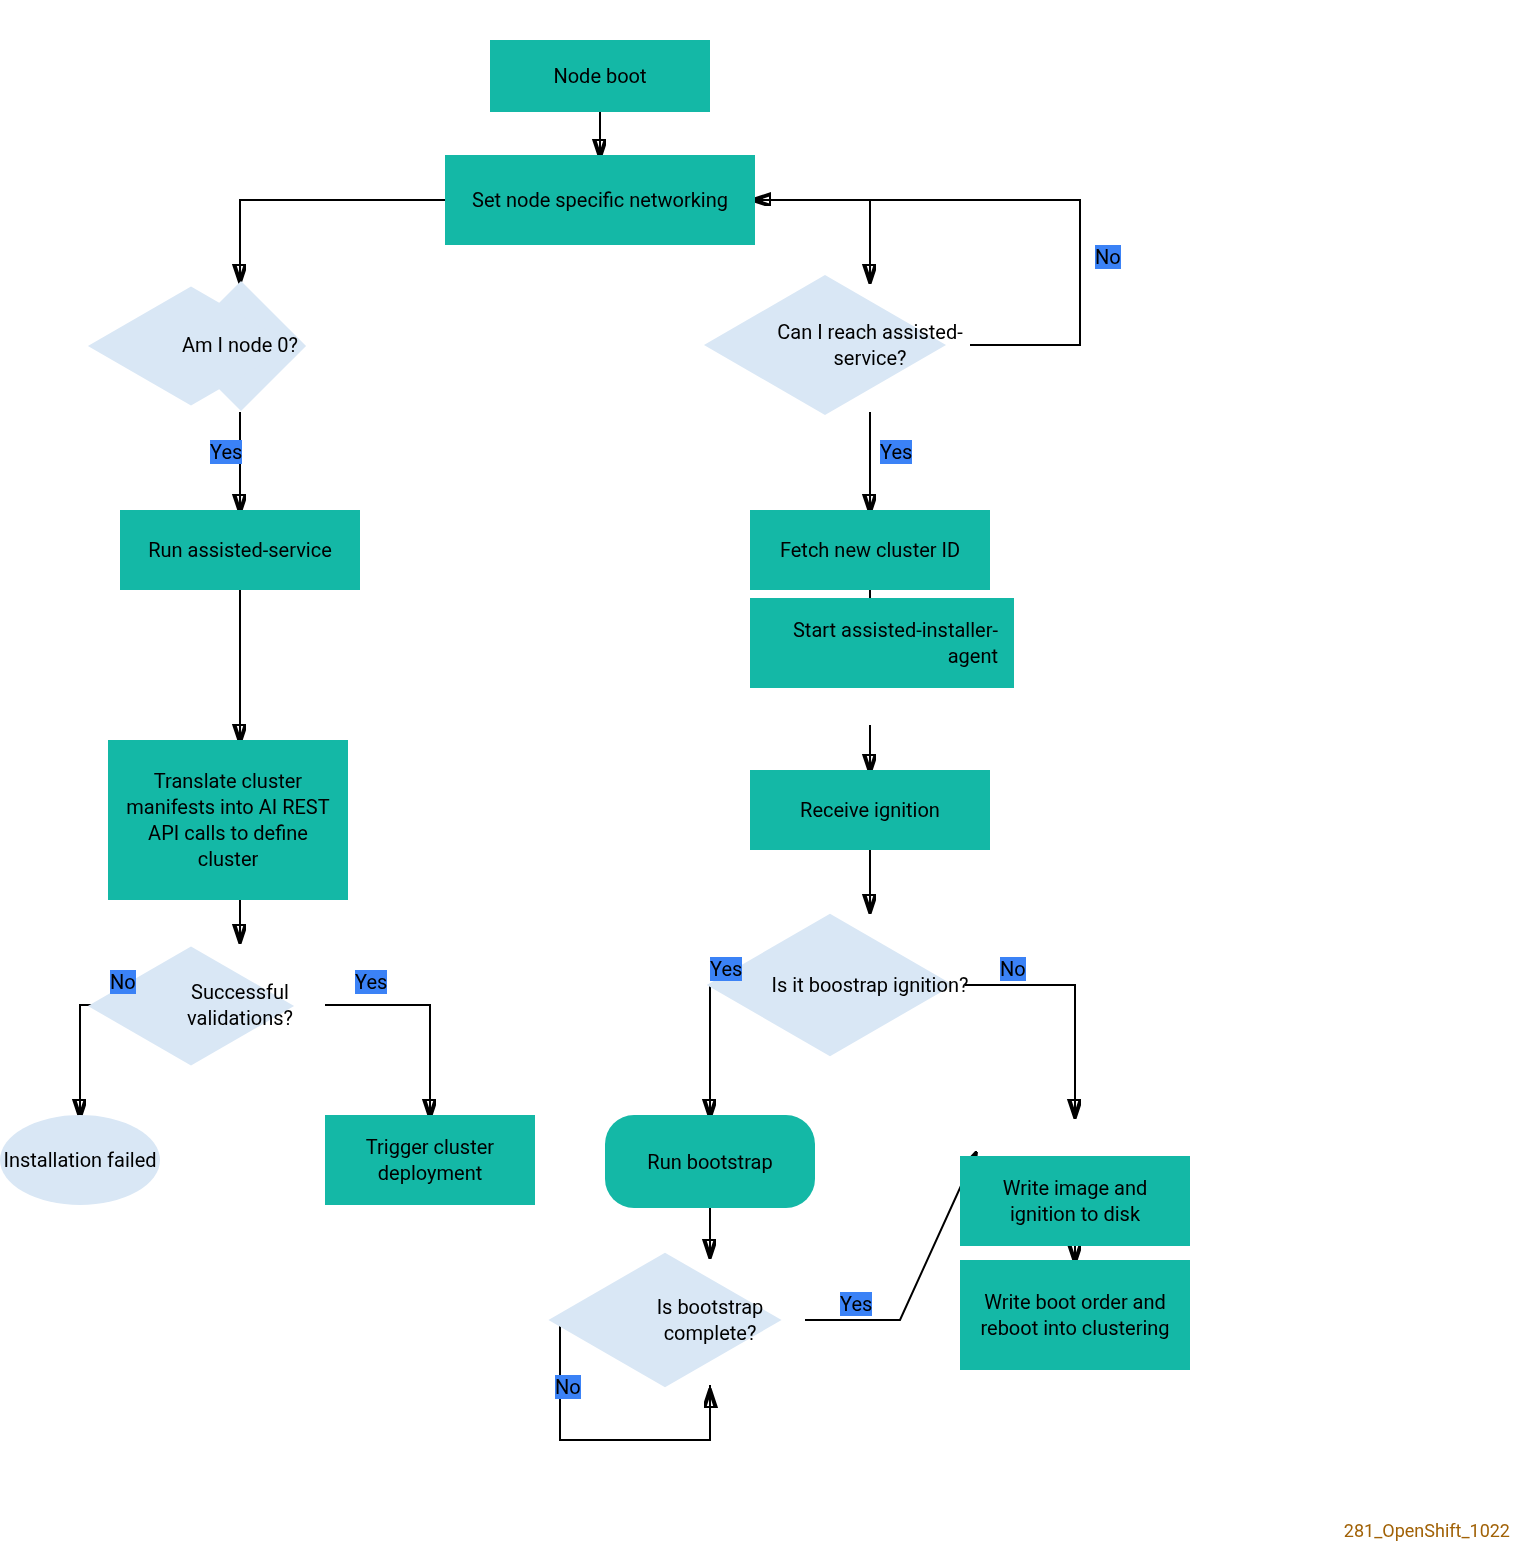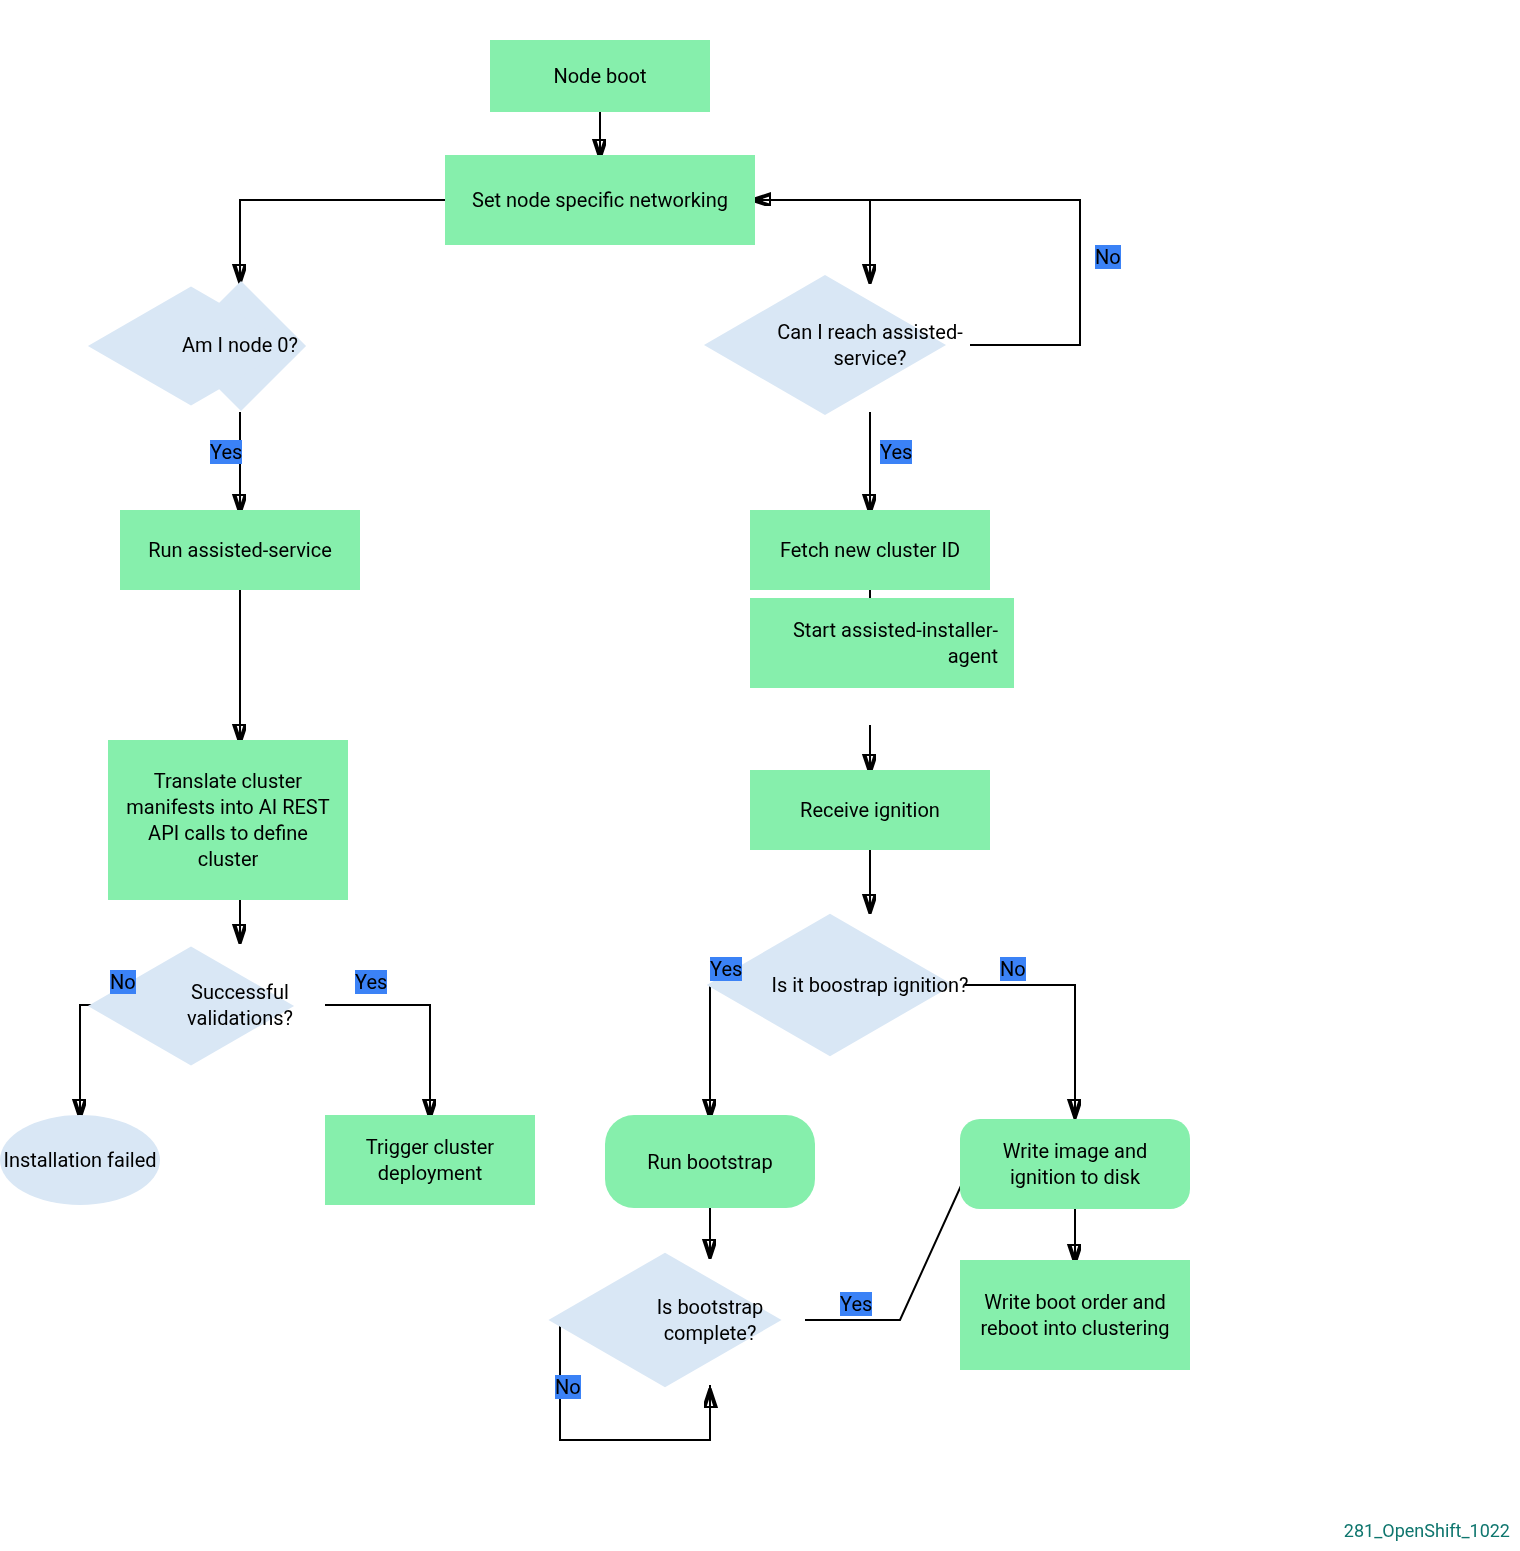--- a/index.html
+++ b/index.html
@@ -16,21 +16,21 @@
     position: absolute;
     display: flex;
     align-items: center;
     justify-content: center;
     text-align: center;
     font-size: 20px;
     line-height: 1.3;
     padding: 8px 16px;
   }
   .rect {
-    background: #86efac;
+    background: #14b8a6;
   }
   .diamond-wrap {
     position: absolute;
   }
   .diamond-outer {
     position: absolute;
     background: #d9e7f5;
     transform: rotate(45deg);
   }
   .diamond-label {
@@ -56,21 +56,21 @@
     line-height: 1.3;
   }
   .edge-label {
     position: absolute;
     font-size: 20px;
     background: #3b82f6;
   }
   .watermark {
     position: absolute;
     font-size: 18px;
-    color: #0f766e;
+    color: #a16207;
     right: 10px;
     bottom: 10px;
   }
   svg.connectors {
     position: absolute;
     left: 0; top: 0;
     width: 1520px;
     height: 1551px;
     pointer-events: none;
   }
@@ -159,21 +159,21 @@
 </div>
 
 <div class="node rect" style="left:750px; top:770px; width:240px; height:80px;">
   <span>Receive ignition</span>
 </div>
 
 <div class="node rect" style="left:605px; top:1115px; width:210px; height:93px;border-radius:29px;">
   <span>Run bootstrap</span>
 </div>
 
-<div class="node rect" style="left:960px; top:1119px; width:230px; height:90px;border-radius:20px;">
+<div class="node rect" style="left:960px; top:1156px; width:230px; height:90px;">
   <span>Write image and ignition to disk</span>
 </div>
 
 <div class="node rect" style="left:960px; top:1260px; width:230px; height:110px;">
   <span>Write boot order and reboot into clustering</span>
 </div>
 
 <div class="diamond-wrap" style="left:150px; top:280px; width:180px; height:130px;">
   <div class="diamond-outer" style="left:45px; top:20px; width:92px; height:92px;"></div>
   <div class="diamond-outer" style="left:-5px; top:20px; width:92px; height:92px; transform:rotate(45deg) skew(-15deg,-15deg) scale(1.25);"></div>

